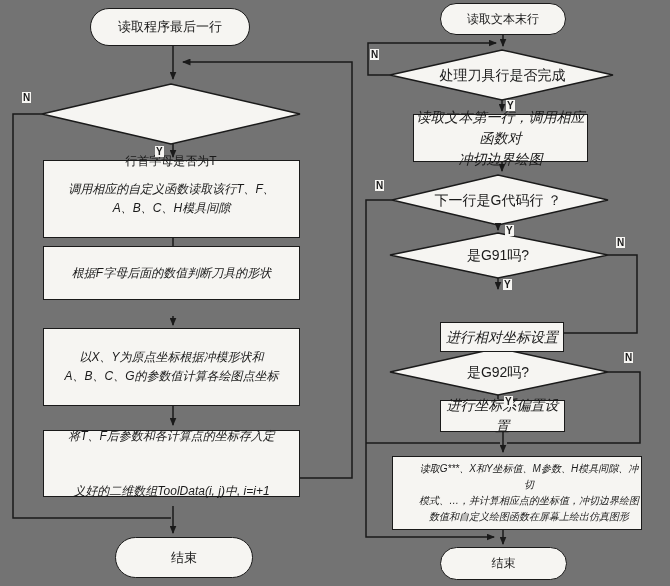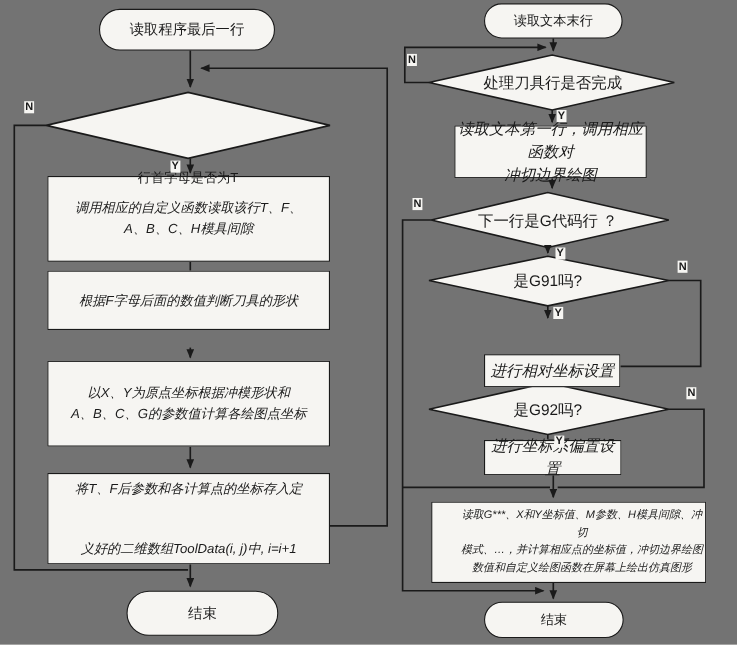--- a/index.html
+++ b/index.html
@@ -101,21 +101,21 @@
 
   <div class="node proc f12" style="left:43px;top:246px;width:257px;height:54px;">
     <span>根据F字母后面的数值判断刀具的形状</span>
   </div>
 
   <div class="node proc f12" style="left:43px;top:328px;width:257px;height:78px;text-align:right;">
     <span>以X、Y为原点坐标根据冲模形状和</span>
     <span>A、B、C、G的参数值计算各绘图点坐标</span>
   </div>
 
-  <div class="node proc f12" style="left:43px;top:430px;width:257px;height:83px;gap:36px;">
+  <div class="node proc f12" style="left:43px;top:430px;width:257px;height:67px;gap:36px;">
     <span>将T、F后参数和各计算点的坐标存入定</span>
     <span>义好的二维数组ToolData(i, j)中, i=i+1</span>
   </div>
 
   <div class="node term f13" style="left:115px;top:537px;width:138px;height:41px;border-radius:21px;">
     <span>结束</span>
   </div>
 
   <div class="node term f12" style="left:440px;top:3px;width:126px;height:32px;border-radius:16px;">
     <span>读取文本末行</span>

